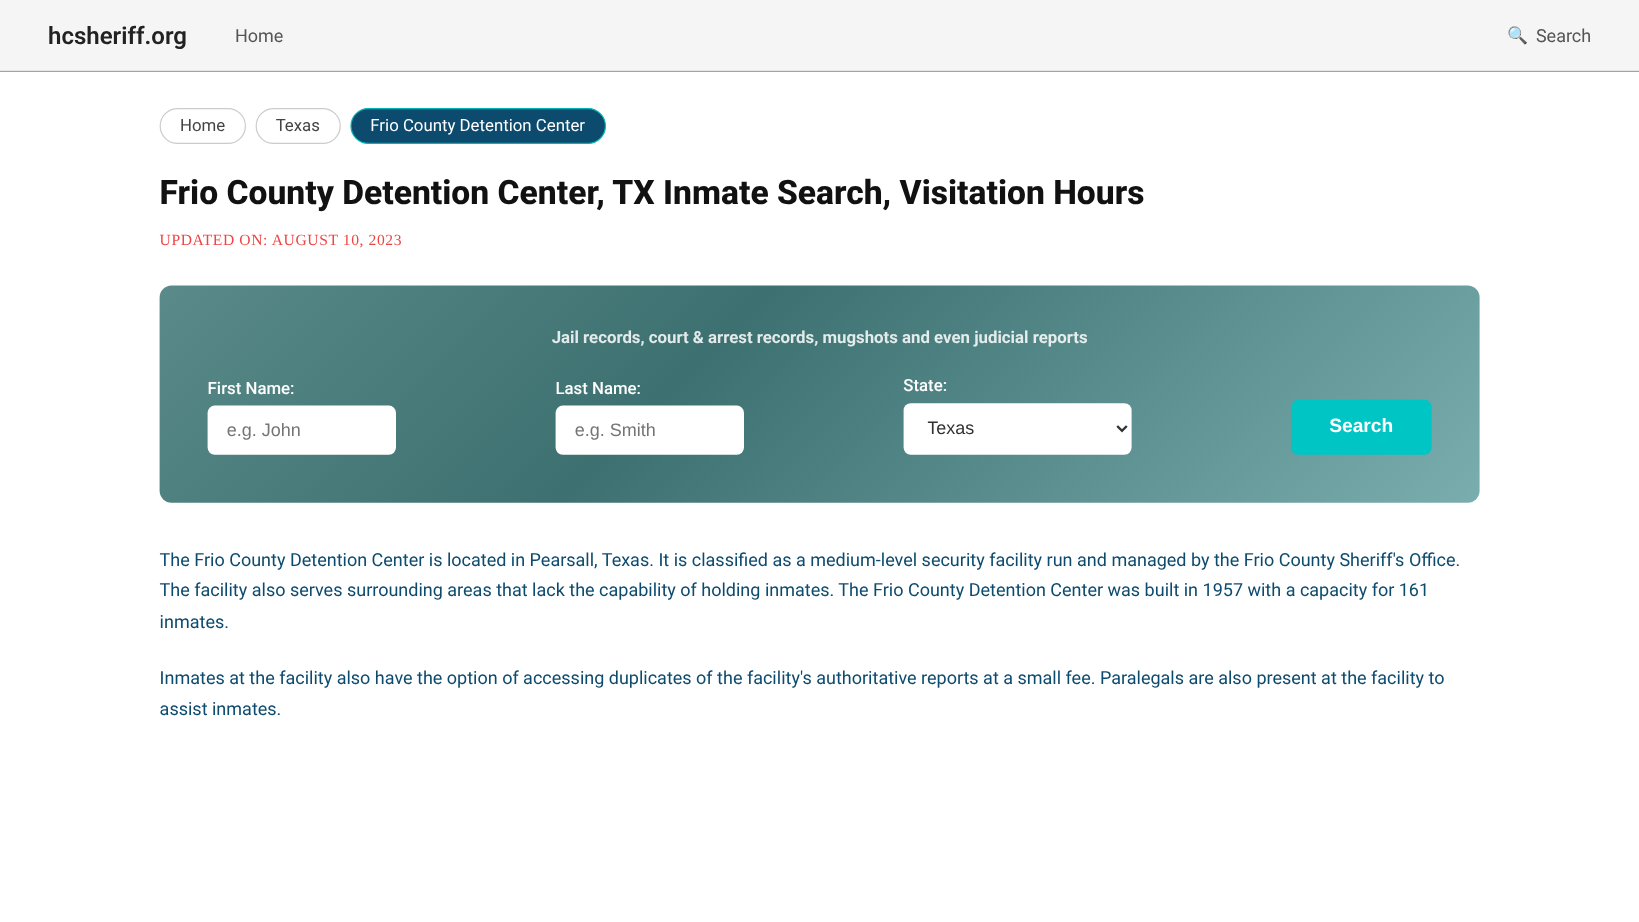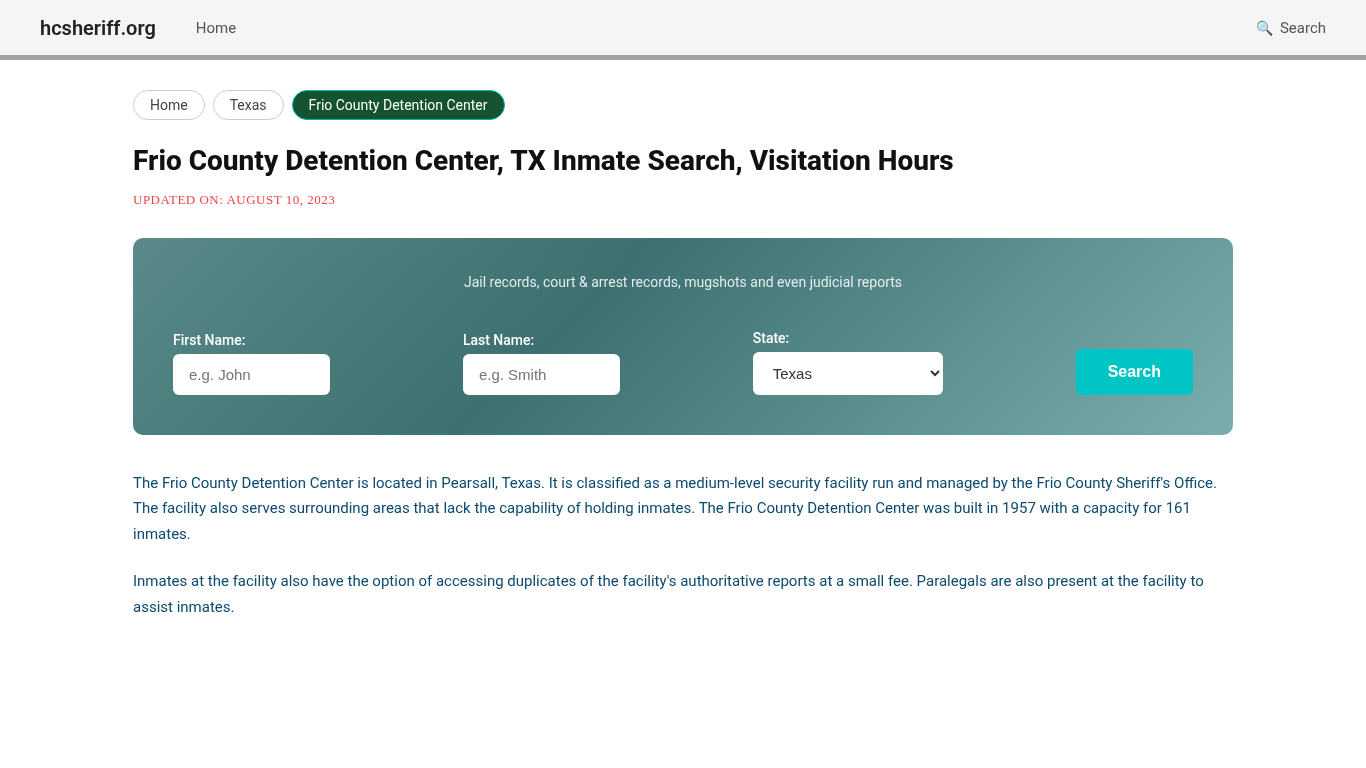--- a/index.html
+++ b/index.html
@@ -1,21 +1,21 @@
 <!DOCTYPE html>
 <html><head>
   <meta charset="utf-8">
   <style>
     * { margin: 0; padding: 0; box-sizing: border-box; }
     body { font-family: -apple-system, BlinkMacSystemFont, 'Segoe UI', Roboto, sans-serif; background: #fff; color: #333; font-size: 16px; }
 
     
     .header {
       background: #f5f5f5;
-      border-bottom: 5px solid #a3a3a3;
+      border-bottom: 1px solid #a3a3a3;
       padding: 0 40px;
       height: 60px;
       display: flex;
       align-items: center;
       justify-content: space-between;
     }
     .header-left {
       display: flex;
       align-items: center;
       gap: 40px;
@@ -62,21 +62,21 @@
       padding: 6px 16px;
       border-radius: 20px;
       font-size: 14px;
       text-decoration: none;
       border: 1px solid #ccc;
       color: #444;
       background: #fff;
       cursor: pointer;
     }
     .breadcrumb-item.active {
-      background: #14532d;
+      background: #0c4a6e;
       border-color: #00b5b5;
       color: #fff;
     }
 
     
     .page-title {
       font-size: 28px;
       font-weight: 800;
       color: #111;
       line-height: 1.2;
@@ -101,21 +101,22 @@
     }
     .search-box-title {
       font-size: 26px;
       font-weight: 800;
       color: #fff;
       margin-bottom: 10px;
     }
     .search-box-subtitle {
       font-size: 14px;
       color: rgba(255,255,255,0.85);
-      margin-bottom: 40px;
+      margin-bottom: 24px;
+      font-weight: bold;
     }
     .search-form {
       display: flex;
       align-items: flex-end;
       justify-content: space-between;
       gap: 20px;
       flex-wrap: wrap;
     }
     .form-group {
       display: flex;

